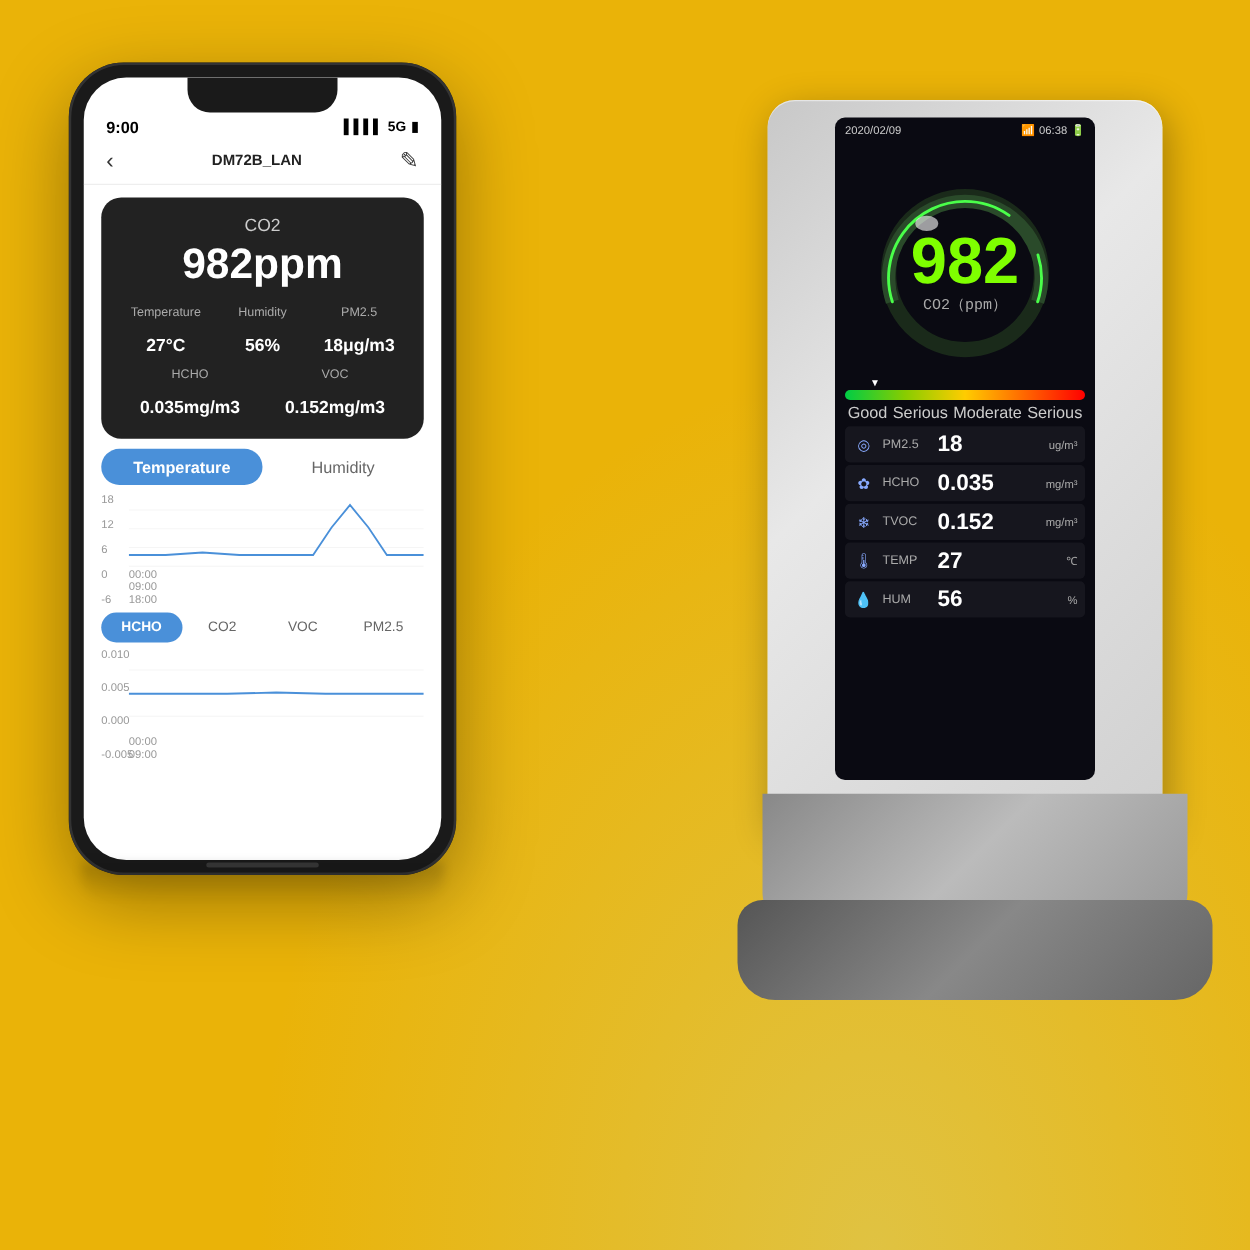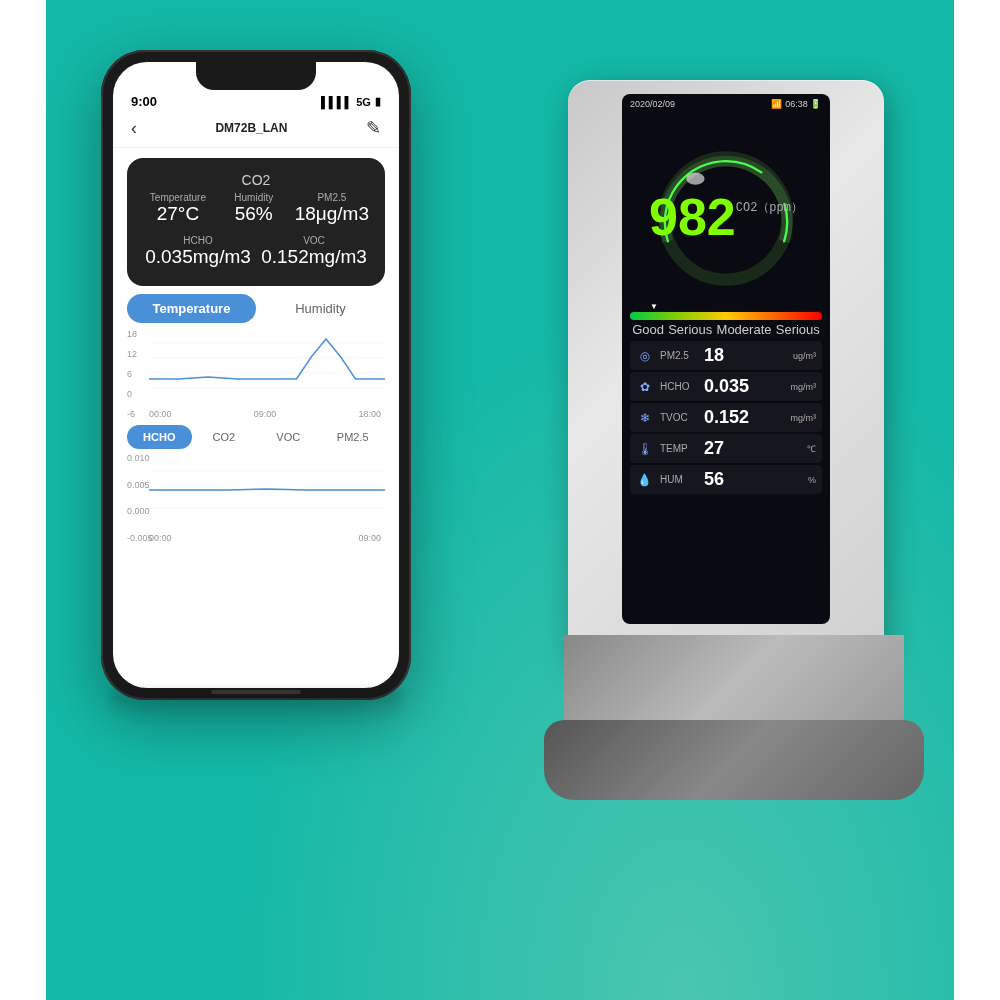--- a/index.html
+++ b/index.html
@@ -9,23 +9,23 @@
       background: white;
       display: flex;
       align-items: center;
       justify-content: center;
       font-family: -apple-system, BlinkMacSystemFont, 'Helvetica Neue', Arial, sans-serif;
       overflow: hidden;
     }
 
     .scene {
       position: relative;
-      width: 908px;
+      width: 1000px;
       height: 1000px;
-      background: #14b8a6;
+      background: #eab308;
       display: flex;
       align-items: center;
       justify-content: center;
     }
 
     
     .phone {
       position: absolute;
       left: 55px;
       top: 50px;
@@ -89,21 +89,21 @@
       background: #222;
       border-radius: 16px;
       padding: 14px 16px 18px;
       color: white;
     }
     .co2-title { font-size: 14px; color: #ccc; text-align: center; margin-bottom: 4px; }
     .co2-value { font-size: 34px; font-weight: 700; text-align: center; margin-bottom: 14px; }
     .co2-grid { display: grid; grid-template-columns: 1fr 1fr 1fr; gap: 6px; margin-bottom: 10px; }
     .co2-cell { text-align: center; }
     .co2-cell-label { font-size: 10px; color: #aaa; }
-    .co2-cell-value { font-size: 19px; font-weight: 400; }
+    .co2-cell-value { font-size: 14px; font-weight: 700; margin-top: 12px; }
     .co2-grid2 { display: grid; grid-template-columns: 1fr 1fr; gap: 6px; }
 
     
     .tabs {
       display: flex;
       margin: 6px 14px;
       gap: 0;
     }
     .tab {
       flex: 1;
@@ -129,21 +129,21 @@
       font-size: 9px; color: #999;
     }
     .chart-svg-wrap {
       position: absolute;
       left: 22px; right: 0; top: 0; bottom: 16px;
     }
     .chart-x-labels {
       position: absolute;
       bottom: 0; left: 22px; right: 4px;
       display: flex; justify-content: space-between;
-      font-size: 9px; color: #999;
+      font-size: 9px; color: #999; flex-direction: column;
     }
 
     
     .bottom-tabs {
       display: flex;
       margin: 4px 14px;
       gap: 0;
     }
     .btab {
       flex: 1;
@@ -204,20 +204,21 @@
       font-size: 9px;
       color: #ccc;
     }
     .screen-icons { display: flex; align-items: center; gap: 3px; }
 
     
     .gauge-area {
       flex: 0 0 auto;
       height: 190px;
       display: flex;
+      flex-direction: column;
       align-items: center;
       justify-content: center;
       position: relative;
     }
     .gauge-svg {
       position: absolute;
       top: 0; left: 0; right: 0; bottom: 0;
       width: 100%; height: 100%;
     }
     .gauge-value {
@@ -367,20 +368,21 @@
       </div>
 
       <div class="nav-bar">
         <span class="nav-icon">‹</span>
         <span class="nav-title">DM72B_LAN</span>
         <span class="nav-icon">✎</span>
       </div>
 
       <div class="co2-card">
         <div class="co2-title">CO2</div>
+        <div class="co2-value">982ppm</div>
         <div class="co2-grid">
           <div class="co2-cell">
             <div class="co2-cell-label">Temperature</div>
             <div class="co2-cell-value">27°C</div>
           </div>
           <div class="co2-cell">
             <div class="co2-cell-label">Humidity</div>
             <div class="co2-cell-value">56%</div>
           </div>
           <div class="co2-cell">

